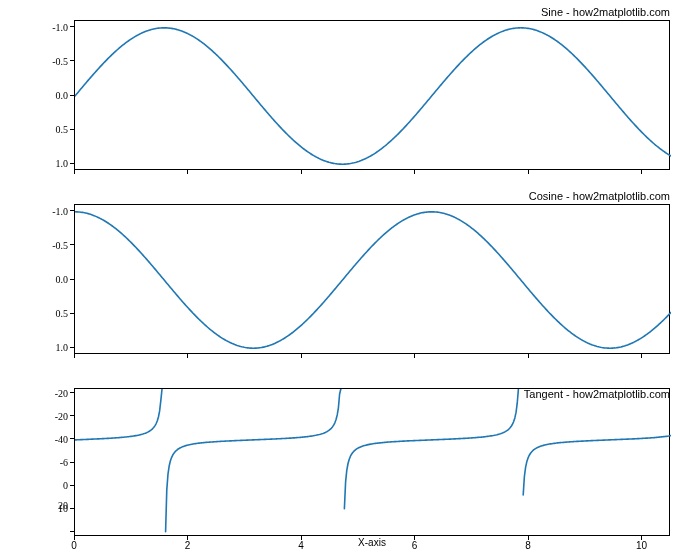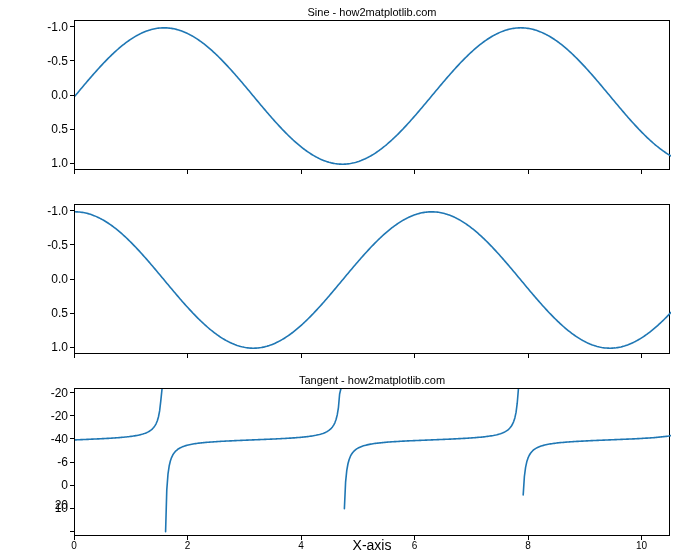--- a/index.html
+++ b/index.html
@@ -1,35 +1,36 @@
 <!DOCTYPE html>
 <html><head>
 <meta charset="utf-8">
 <style>
   html,body{margin:0;padding:0;background:#fff;font-family:Arial,Helvetica,sans-serif;}
   #stage{position:relative;width:700px;height:560px;background:#fff;overflow:hidden;}
   .panel{position:absolute;left:74px;width:596px;border:1px solid #000;box-sizing:border-box;}
   #panel0{top:20px;height:150px;}
   #panel1{top:204px;height:150px;}
   #panel2{top:388px;height:148px;}
-  .title{position:absolute;width:596px;left:74px;text-align:center;font-size:11px;color:#000;}
-  .ytick-label{position:absolute;right:632px;text-align:center;font-size:12px;color:#000;transform:translateY(-50%);}
+  .title{position:absolute;width:596px;left:74px;text-align:right;font-size:11px;color:#000;}
+  .ytick-label{position:absolute;right:632px;text-align:center;font-size:10px;color:#000;transform:translateY(-50%);font-family:Liberation Serif, serif;}
   .xtick-label{position:absolute;text-align:center;font-size:10px;color:#000;transform:translateX(-50%);}
-  .xlabel{position:absolute;font-size:14px;color:#000;transform:translateX(-50%);}
+  .xlabel{position:absolute;font-size:10px;color:#000;transform:translateX(-50%);}
   .tick{position:absolute;background:#000;}
   svg{position:absolute;left:0;top:0;}
   path.curve{fill:none;stroke:#1f77b4;stroke-width:1.6;stroke-linejoin:round;stroke-linecap:round;}
 </style>
 </head>
 <body>
 
 <div id="stage">
 
   <div class="title" style="top:6px">Sine - how2matplotlib.com</div>
-  <div class="title" style="top:374px">Tangent - how2matplotlib.com</div>
+  <div class="title" style="top:190px">Cosine - how2matplotlib.com</div>
+  <div class="title" style="top:388px">Tangent - how2matplotlib.com</div>
 
   <div class="panel" id="panel0">
     <svg width="596" height="150">
         <path id="path0" class="curve" d=" M 0.00 75.00 L 1.19 73.57 L 2.38 72.14 L 3.58 70.71 L 4.77 69.28 L 5.96 67.85 L 7.15 66.43 L 8.34 65.01 L 9.54 63.60 L 10.73 62.19 L 11.92 60.79 L 13.11 59.39 L 14.30 58.00 L 15.50 56.62 L 16.69 55.24 L 17.88 53.88 L 19.07 52.52 L 20.26 51.17 L 21.46 49.84 L 22.65 48.51 L 23.84 47.20 L 25.03 45.90 L 26.22 44.61 L 27.42 43.33 L 28.61 42.07 L 29.80 40.83 L 30.99 39.60 L 32.18 38.38 L 33.38 37.18 L 34.57 36.00 L 35.76 34.83 L 36.95 33.68 L 38.14 32.55 L 39.34 31.44 L 40.53 30.35 L 41.72 29.28 L 42.91 28.23 L 44.10 27.19 L 45.30 26.18 L 46.49 25.20 L 47.68 24.23 L 48.87 23.28 L 50.06 22.36 L 51.26 21.46 L 52.45 20.59 L 53.64 19.74 L 54.83 18.91 L 56.02 18.11 L 57.22 17.33 L 58.41 16.58 L 59.60 15.86 L 60.79 15.16 L 61.98 14.49 L 63.18 13.84 L 64.37 13.22 L 65.56 12.63 L 66.75 12.06 L 67.94 11.53 L 69.14 11.02 L 70.33 10.54 L 71.52 10.08 L 72.71 9.66 L 73.90 9.27 L 75.10 8.90 L 76.29 8.56 L 77.48 8.26 L 78.67 7.98 L 79.86 7.73 L 81.06 7.51 L 82.25 7.32 L 83.44 7.16 L 84.63 7.04 L 85.82 6.94 L 87.02 6.87 L 88.21 6.83 L 89.40 6.82 L 90.59 6.84 L 91.78 6.89 L 92.98 6.97 L 94.17 7.08 L 95.36 7.22 L 96.55 7.40 L 97.74 7.60 L 98.94 7.83 L 100.13 8.09 L 101.32 8.38 L 102.51 8.70 L 103.70 9.04 L 104.90 9.42 L 106.09 9.83 L 107.28 10.26 L 108.47 10.73 L 109.66 11.22 L 110.86 11.74 L 112.05 12.29 L 113.24 12.86 L 114.43 13.46 L 115.62 14.09 L 116.82 14.75 L 118.01 15.43 L 119.20 16.14 L 120.39 16.88 L 121.58 17.64 L 122.78 18.43 L 123.97 19.24 L 125.16 20.08 L 126.35 20.94 L 127.54 21.82 L 128.74 22.73 L 129.93 23.66 L 131.12 24.61 L 132.31 25.59 L 133.50 26.59 L 134.70 27.61 L 135.89 28.64 L 137.08 29.70 L 138.27 30.79 L 139.46 31.88 L 140.66 33.00 L 141.85 34.14 L 143.04 35.30 L 144.23 36.47 L 145.42 37.66 L 146.62 38.86 L 147.81 40.09 L 149.00 41.32 L 150.19 42.58 L 151.38 43.84 L 152.58 45.12 L 153.77 46.42 L 154.96 47.72 L 156.15 49.04 L 157.34 50.37 L 158.54 51.71 L 159.73 53.06 L 160.92 54.42 L 162.11 55.79 L 163.30 57.17 L 164.50 58.56 L 165.69 59.95 L 166.88 61.35 L 168.07 62.75 L 169.26 64.16 L 170.46 65.58 L 171.65 67.00 L 172.84 68.42 L 174.03 69.85 L 175.22 71.28 L 176.42 72.71 L 177.61 74.14 L 178.80 75.57 L 179.99 77.00 L 181.18 78.44 L 182.38 79.86 L 183.57 81.29 L 184.76 82.72 L 185.95 84.14 L 187.14 85.55 L 188.34 86.97 L 189.53 88.37 L 190.72 89.77 L 191.91 91.17 L 193.10 92.56 L 194.30 93.93 L 195.49 95.31 L 196.68 96.67 L 197.87 98.02 L 199.06 99.36 L 200.26 100.70 L 201.45 102.02 L 202.64 103.32 L 203.83 104.62 L 205.02 105.90 L 206.22 107.17 L 207.41 108.43 L 208.60 109.67 L 209.79 110.89 L 210.98 112.10 L 212.18 113.30 L 213.37 114.47 L 214.56 115.63 L 215.75 116.77 L 216.94 117.89 L 218.14 119.00 L 219.33 120.08 L 220.52 121.15 L 221.71 122.19 L 222.90 123.21 L 224.10 124.21 L 225.29 125.19 L 226.48 126.15 L 227.67 127.09 L 228.86 128.00 L 230.06 128.89 L 231.25 129.75 L 232.44 130.59 L 233.63 131.41 L 234.82 132.20 L 236.02 132.97 L 237.21 133.71 L 238.40 134.43 L 239.59 135.11 L 240.78 135.78 L 241.98 136.41 L 243.17 137.02 L 244.36 137.60 L 245.55 138.16 L 246.74 138.68 L 247.94 139.18 L 249.13 139.65 L 250.32 140.09 L 251.51 140.50 L 252.70 140.88 L 253.90 141.24 L 255.09 141.56 L 256.28 141.86 L 257.47 142.12 L 258.66 142.36 L 259.86 142.57 L 261.05 142.74 L 262.24 142.89 L 263.43 143.01 L 264.62 143.10 L 265.82 143.15 L 267.01 143.18 L 268.20 143.18 L 269.39 143.14 L 270.58 143.08 L 271.78 142.99 L 272.97 142.86 L 274.16 142.71 L 275.35 142.53 L 276.54 142.32 L 277.74 142.07 L 278.93 141.80 L 280.12 141.50 L 281.31 141.17 L 282.50 140.81 L 283.70 140.42 L 284.89 140.00 L 286.08 139.56 L 287.27 139.08 L 288.46 138.58 L 289.66 138.05 L 290.85 137.49 L 292.04 136.90 L 293.23 136.29 L 294.42 135.65 L 295.62 134.98 L 296.81 134.28 L 298.00 133.56 L 299.19 132.82 L 300.38 132.05 L 301.58 131.25 L 302.77 130.43 L 303.96 129.58 L 305.15 128.71 L 306.34 127.82 L 307.54 126.90 L 308.73 125.96 L 309.92 125.00 L 311.11 124.01 L 312.30 123.01 L 313.50 121.98 L 314.69 120.93 L 315.88 119.86 L 317.07 118.78 L 318.26 117.67 L 319.46 116.54 L 320.65 115.40 L 321.84 114.24 L 323.03 113.06 L 324.22 111.86 L 325.42 110.65 L 326.61 109.42 L 327.80 108.18 L 328.99 106.92 L 330.18 105.65 L 331.38 104.36 L 332.57 103.06 L 333.76 101.75 L 334.95 100.43 L 336.14 99.09 L 337.34 97.75 L 338.53 96.39 L 339.72 95.03 L 340.91 93.66 L 342.10 92.28 L 343.30 90.89 L 344.49 89.49 L 345.68 88.09 L 346.87 86.68 L 348.06 85.27 L 349.26 83.85 L 350.45 82.43 L 351.64 81.00 L 352.83 79.58 L 354.02 78.15 L 355.22 76.72 L 356.41 75.29 L 357.60 73.85 L 358.79 72.42 L 359.98 70.99 L 361.18 69.56 L 362.37 68.14 L 363.56 66.71 L 364.75 65.30 L 365.94 63.88 L 367.14 62.47 L 368.33 61.07 L 369.52 59.67 L 370.71 58.28 L 371.90 56.89 L 373.10 55.52 L 374.29 54.15 L 375.48 52.79 L 376.67 51.44 L 377.86 50.10 L 379.06 48.77 L 380.25 47.46 L 381.44 46.16 L 382.63 44.86 L 383.82 43.59 L 385.02 42.32 L 386.21 41.07 L 387.40 39.84 L 388.59 38.62 L 389.78 37.42 L 390.98 36.23 L 392.17 35.06 L 393.36 33.91 L 394.55 32.78 L 395.74 31.66 L 396.94 30.57 L 398.13 29.49 L 399.32 28.43 L 400.51 27.40 L 401.70 26.38 L 402.90 25.39 L 404.09 24.42 L 405.28 23.47 L 406.47 22.54 L 407.66 21.64 L 408.86 20.76 L 410.05 19.91 L 411.24 19.08 L 412.43 18.27 L 413.62 17.49 L 414.82 16.73 L 416.01 16.00 L 417.20 15.30 L 418.39 14.62 L 419.58 13.97 L 420.78 13.34 L 421.97 12.74 L 423.16 12.17 L 424.35 11.63 L 425.54 11.12 L 426.74 10.63 L 427.93 10.17 L 429.12 9.74 L 430.31 9.34 L 431.50 8.97 L 432.70 8.63 L 433.89 8.32 L 435.08 8.03 L 436.27 7.78 L 437.46 7.55 L 438.66 7.36 L 439.85 7.19 L 441.04 7.06 L 442.23 6.95 L 443.42 6.88 L 444.62 6.83 L 445.81 6.82 L 447.00 6.83 L 448.19 6.88 L 449.38 6.95 L 450.58 7.06 L 451.77 7.19 L 452.96 7.36 L 454.15 7.55 L 455.34 7.78 L 456.54 8.03 L 457.73 8.32 L 458.92 8.63 L 460.11 8.97 L 461.30 9.34 L 462.50 9.74 L 463.69 10.17 L 464.88 10.63 L 466.07 11.12 L 467.26 11.63 L 468.46 12.17 L 469.65 12.74 L 470.84 13.34 L 472.03 13.97 L 473.22 14.62 L 474.42 15.30 L 475.61 16.00 L 476.80 16.73 L 477.99 17.49 L 479.18 18.27 L 480.38 19.08 L 481.57 19.91 L 482.76 20.76 L 483.95 21.64 L 485.14 22.55 L 486.34 23.47 L 487.53 24.42 L 488.72 25.39 L 489.91 26.39 L 491.10 27.40 L 492.30 28.44 L 493.49 29.49 L 494.68 30.57 L 495.87 31.66 L 497.06 32.78 L 498.26 33.91 L 499.45 35.06 L 500.64 36.23 L 501.83 37.42 L 503.02 38.62 L 504.22 39.84 L 505.41 41.08 L 506.60 42.33 L 507.79 43.59 L 508.98 44.87 L 510.18 46.16 L 511.37 47.46 L 512.56 48.78 L 513.75 50.10 L 514.94 51.44 L 516.14 52.79 L 517.33 54.15 L 518.52 55.52 L 519.71 56.89 L 520.90 58.28 L 522.10 59.67 L 523.29 61.07 L 524.48 62.47 L 525.67 63.88 L 526.86 65.30 L 528.06 66.72 L 529.25 68.14 L 530.44 69.57 L 531.63 70.99 L 532.82 72.42 L 534.02 73.86 L 535.21 75.29 L 536.40 76.72 L 537.59 78.15 L 538.78 79.58 L 539.98 81.01 L 541.17 82.43 L 542.36 83.85 L 543.55 85.27 L 544.74 86.68 L 545.94 88.09 L 547.13 89.49 L 548.32 90.89 L 549.51 92.28 L 550.70 93.66 L 551.90 95.03 L 553.09 96.40 L 554.28 97.75 L 555.47 99.10 L 556.66 100.43 L 557.86 101.75 L 559.05 103.06 L 560.24 104.36 L 561.43 105.65 L 562.62 106.92 L 563.82 108.18 L 565.01 109.42 L 566.20 110.65 L 567.39 111.86 L 568.58 113.06 L 569.78 114.24 L 570.97 115.40 L 572.16 116.55 L 573.35 117.67 L 574.54 118.78 L 575.74 119.87 L 576.93 120.93 L 578.12 121.98 L 579.31 123.01 L 580.50 124.02 L 581.70 125.00 L 582.89 125.96 L 584.08 126.90 L 585.27 127.82 L 586.46 128.71 L 587.66 129.58 L 588.85 130.43 L 590.04 131.25 L 591.23 132.05 L 592.42 132.82 L 593.62 133.56 L 594.81 134.29 L 596.00 134.98"></path>
       </svg>
   </div>
   <div class="panel" id="panel1">
     <svg width="596" height="150">
         <path id="path1" class="curve" d=" M 0.00 6.82 L 1.19 6.83 L 2.38 6.88 L 3.58 6.95 L 4.77 7.06 L 5.96 7.19 L 7.15 7.36 L 8.34 7.55 L 9.54 7.78 L 10.73 8.03 L 11.92 8.32 L 13.11 8.63 L 14.30 8.97 L 15.50 9.34 L 16.69 9.74 L 17.88 10.17 L 19.07 10.63 L 20.26 11.12 L 21.46 11.63 L 22.65 12.17 L 23.84 12.74 L 25.03 13.34 L 26.22 13.97 L 27.42 14.62 L 28.61 15.30 L 29.80 16.00 L 30.99 16.73 L 32.18 17.49 L 33.38 18.27 L 34.57 19.08 L 35.76 19.91 L 36.95 20.76 L 38.14 21.64 L 39.34 22.55 L 40.53 23.47 L 41.72 24.42 L 42.91 25.39 L 44.10 26.38 L 45.30 27.40 L 46.49 28.44 L 47.68 29.49 L 48.87 30.57 L 50.06 31.66 L 51.26 32.78 L 52.45 33.91 L 53.64 35.06 L 54.83 36.23 L 56.02 37.42 L 57.22 38.62 L 58.41 39.84 L 59.60 41.07 L 60.79 42.32 L 61.98 43.59 L 63.18 44.87 L 64.37 46.16 L 65.56 47.46 L 66.75 48.78 L 67.94 50.10 L 69.14 51.44 L 70.33 52.79 L 71.52 54.15 L 72.71 55.52 L 73.90 56.89 L 75.10 58.28 L 76.29 59.67 L 77.48 61.07 L 78.67 62.47 L 79.86 63.88 L 81.06 65.30 L 82.25 66.72 L 83.44 68.14 L 84.63 69.57 L 85.82 70.99 L 87.02 72.42 L 88.21 73.85 L 89.40 75.29 L 90.59 76.72 L 91.78 78.15 L 92.98 79.58 L 94.17 81.01 L 95.36 82.43 L 96.55 83.85 L 97.74 85.27 L 98.94 86.68 L 100.13 88.09 L 101.32 89.49 L 102.51 90.89 L 103.70 92.28 L 104.90 93.66 L 106.09 95.03 L 107.28 96.40 L 108.47 97.75 L 109.66 99.10 L 110.86 100.43 L 112.05 101.75 L 113.24 103.06 L 114.43 104.36 L 115.62 105.65 L 116.82 106.92 L 118.01 108.18 L 119.20 109.42 L 120.39 110.65 L 121.58 111.86 L 122.78 113.06 L 123.97 114.24 L 125.16 115.40 L 126.35 116.54 L 127.54 117.67 L 128.74 118.78 L 129.93 119.87 L 131.12 120.93 L 132.31 121.98 L 133.50 123.01 L 134.70 124.02 L 135.89 125.00 L 137.08 125.96 L 138.27 126.90 L 139.46 127.82 L 140.66 128.71 L 141.85 129.58 L 143.04 130.43 L 144.23 131.25 L 145.42 132.05 L 146.62 132.82 L 147.81 133.56 L 149.00 134.28 L 150.19 134.98 L 151.38 135.65 L 152.58 136.29 L 153.77 136.90 L 154.96 137.49 L 156.15 138.05 L 157.34 138.58 L 158.54 139.08 L 159.73 139.56 L 160.92 140.00 L 162.11 140.42 L 163.30 140.81 L 164.50 141.17 L 165.69 141.50 L 166.88 141.80 L 168.07 142.07 L 169.26 142.32 L 170.46 142.53 L 171.65 142.71 L 172.84 142.86 L 174.03 142.99 L 175.22 143.08 L 176.42 143.14 L 177.61 143.18 L 178.80 143.18 L 179.99 143.15 L 181.18 143.10 L 182.38 143.01 L 183.57 142.89 L 184.76 142.74 L 185.95 142.57 L 187.14 142.36 L 188.34 142.12 L 189.53 141.86 L 190.72 141.56 L 191.91 141.24 L 193.10 140.88 L 194.30 140.50 L 195.49 140.09 L 196.68 139.65 L 197.87 139.18 L 199.06 138.68 L 200.26 138.15 L 201.45 137.60 L 202.64 137.02 L 203.83 136.41 L 205.02 135.78 L 206.22 135.11 L 207.41 134.43 L 208.60 133.71 L 209.79 132.97 L 210.98 132.20 L 212.18 131.41 L 213.37 130.59 L 214.56 129.75 L 215.75 128.89 L 216.94 128.00 L 218.14 127.09 L 219.33 126.15 L 220.52 125.19 L 221.71 124.21 L 222.90 123.21 L 224.10 122.19 L 225.29 121.14 L 226.48 120.08 L 227.67 119.00 L 228.86 117.89 L 230.06 116.77 L 231.25 115.63 L 232.44 114.47 L 233.63 113.29 L 234.82 112.10 L 236.02 110.89 L 237.21 109.67 L 238.40 108.43 L 239.59 107.17 L 240.78 105.90 L 241.98 104.62 L 243.17 103.32 L 244.36 102.01 L 245.55 100.69 L 246.74 99.36 L 247.94 98.02 L 249.13 96.67 L 250.32 95.30 L 251.51 93.93 L 252.70 92.55 L 253.90 91.17 L 255.09 89.77 L 256.28 88.37 L 257.47 86.96 L 258.66 85.55 L 259.86 84.14 L 261.05 82.71 L 262.24 81.29 L 263.43 79.86 L 264.62 78.43 L 265.82 77.00 L 267.01 75.57 L 268.20 74.14 L 269.39 72.71 L 270.58 71.28 L 271.78 69.85 L 272.97 68.42 L 274.16 67.00 L 275.35 65.58 L 276.54 64.16 L 277.74 62.75 L 278.93 61.35 L 280.12 59.95 L 281.31 58.55 L 282.50 57.17 L 283.70 55.79 L 284.89 54.42 L 286.08 53.06 L 287.27 51.71 L 288.46 50.37 L 289.66 49.04 L 290.85 47.72 L 292.04 46.42 L 293.23 45.12 L 294.42 43.84 L 295.62 42.57 L 296.81 41.32 L 298.00 40.09 L 299.19 38.86 L 300.38 37.66 L 301.58 36.47 L 302.77 35.29 L 303.96 34.14 L 305.15 33.00 L 306.34 31.88 L 307.54 30.78 L 308.73 29.70 L 309.92 28.64 L 311.11 27.60 L 312.30 26.59 L 313.50 25.59 L 314.69 24.61 L 315.88 23.66 L 317.07 22.73 L 318.26 21.82 L 319.46 20.94 L 320.65 20.08 L 321.84 19.24 L 323.03 18.43 L 324.22 17.64 L 325.42 16.88 L 326.61 16.14 L 327.80 15.43 L 328.99 14.75 L 330.18 14.09 L 331.38 13.46 L 332.57 12.86 L 333.76 12.29 L 334.95 11.74 L 336.14 11.22 L 337.34 10.73 L 338.53 10.26 L 339.72 9.83 L 340.91 9.42 L 342.10 9.04 L 343.30 8.70 L 344.49 8.38 L 345.68 8.09 L 346.87 7.83 L 348.06 7.60 L 349.26 7.40 L 350.45 7.22 L 351.64 7.08 L 352.83 6.97 L 354.02 6.89 L 355.22 6.84 L 356.41 6.82 L 357.60 6.83 L 358.79 6.87 L 359.98 6.94 L 361.18 7.04 L 362.37 7.16 L 363.56 7.32 L 364.75 7.51 L 365.94 7.73 L 367.14 7.98 L 368.33 8.26 L 369.52 8.56 L 370.71 8.90 L 371.90 9.27 L 373.10 9.66 L 374.29 10.09 L 375.48 10.54 L 376.67 11.02 L 377.86 11.53 L 379.06 12.06 L 380.25 12.63 L 381.44 13.22 L 382.63 13.84 L 383.82 14.49 L 385.02 15.16 L 386.21 15.86 L 387.40 16.58 L 388.59 17.33 L 389.78 18.11 L 390.98 18.91 L 392.17 19.74 L 393.36 20.59 L 394.55 21.47 L 395.74 22.36 L 396.94 23.29 L 398.13 24.23 L 399.32 25.20 L 400.51 26.19 L 401.70 27.20 L 402.90 28.23 L 404.09 29.28 L 405.28 30.35 L 406.47 31.44 L 407.66 32.55 L 408.86 33.68 L 410.05 34.83 L 411.24 36.00 L 412.43 37.18 L 413.62 38.38 L 414.82 39.60 L 416.01 40.83 L 417.20 42.07 L 418.39 43.33 L 419.58 44.61 L 420.78 45.90 L 421.97 47.20 L 423.16 48.51 L 424.35 49.84 L 425.54 51.17 L 426.74 52.52 L 427.93 53.88 L 429.12 55.24 L 430.31 56.62 L 431.50 58.00 L 432.70 59.39 L 433.89 60.79 L 435.08 62.19 L 436.27 63.60 L 437.46 65.01 L 438.66 66.43 L 439.85 67.86 L 441.04 69.28 L 442.23 70.71 L 443.42 72.14 L 444.62 73.57 L 445.81 75.00 L 447.00 76.43 L 448.19 77.86 L 449.38 79.29 L 450.58 80.72 L 451.77 82.15 L 452.96 83.57 L 454.15 84.99 L 455.34 86.40 L 456.54 87.81 L 457.73 89.21 L 458.92 90.61 L 460.11 92.00 L 461.30 93.38 L 462.50 94.76 L 463.69 96.13 L 464.88 97.48 L 466.07 98.83 L 467.26 100.16 L 468.46 101.49 L 469.65 102.80 L 470.84 104.10 L 472.03 105.39 L 473.22 106.67 L 474.42 107.93 L 475.61 109.17 L 476.80 110.41 L 477.99 111.62 L 479.18 112.82 L 480.38 114.00 L 481.57 115.17 L 482.76 116.32 L 483.95 117.45 L 485.14 118.56 L 486.34 119.65 L 487.53 120.72 L 488.72 121.77 L 489.91 122.81 L 491.10 123.82 L 492.30 124.81 L 493.49 125.77 L 494.68 126.72 L 495.87 127.64 L 497.06 128.54 L 498.26 129.41 L 499.45 130.26 L 500.64 131.09 L 501.83 131.89 L 503.02 132.67 L 504.22 133.42 L 505.41 134.14 L 506.60 134.84 L 507.79 135.52 L 508.98 136.16 L 510.18 136.78 L 511.37 137.37 L 512.56 137.94 L 513.75 138.47 L 514.94 138.98 L 516.14 139.46 L 517.33 139.92 L 518.52 140.34 L 519.71 140.73 L 520.90 141.10 L 522.10 141.44 L 523.29 141.74 L 524.48 142.02 L 525.67 142.27 L 526.86 142.49 L 528.06 142.68 L 529.25 142.84 L 530.44 142.96 L 531.63 143.06 L 532.82 143.13 L 534.02 143.17 L 535.21 143.18 L 536.40 143.16 L 537.59 143.11 L 538.78 143.03 L 539.98 142.92 L 541.17 142.78 L 542.36 142.60 L 543.55 142.40 L 544.74 142.17 L 545.94 141.91 L 547.13 141.62 L 548.32 141.30 L 549.51 140.96 L 550.70 140.58 L 551.90 140.17 L 553.09 139.74 L 554.28 139.27 L 555.47 138.78 L 556.66 138.26 L 557.86 137.71 L 559.05 137.14 L 560.24 136.54 L 561.43 135.90 L 562.62 135.25 L 563.82 134.56 L 565.01 133.85 L 566.20 133.12 L 567.39 132.36 L 568.58 131.57 L 569.78 130.76 L 570.97 129.92 L 572.16 129.06 L 573.35 128.18 L 574.54 127.27 L 575.74 126.34 L 576.93 125.39 L 578.12 124.41 L 579.31 123.41 L 580.50 122.39 L 581.70 121.35 L 582.89 120.29 L 584.08 119.21 L 585.27 118.11 L 586.46 117.00 L 587.66 115.86 L 588.85 114.70 L 590.04 113.53 L 591.23 112.34 L 592.42 111.13 L 593.62 109.91 L 594.81 108.68 L 596.00 107.42"></path>
       </svg>

